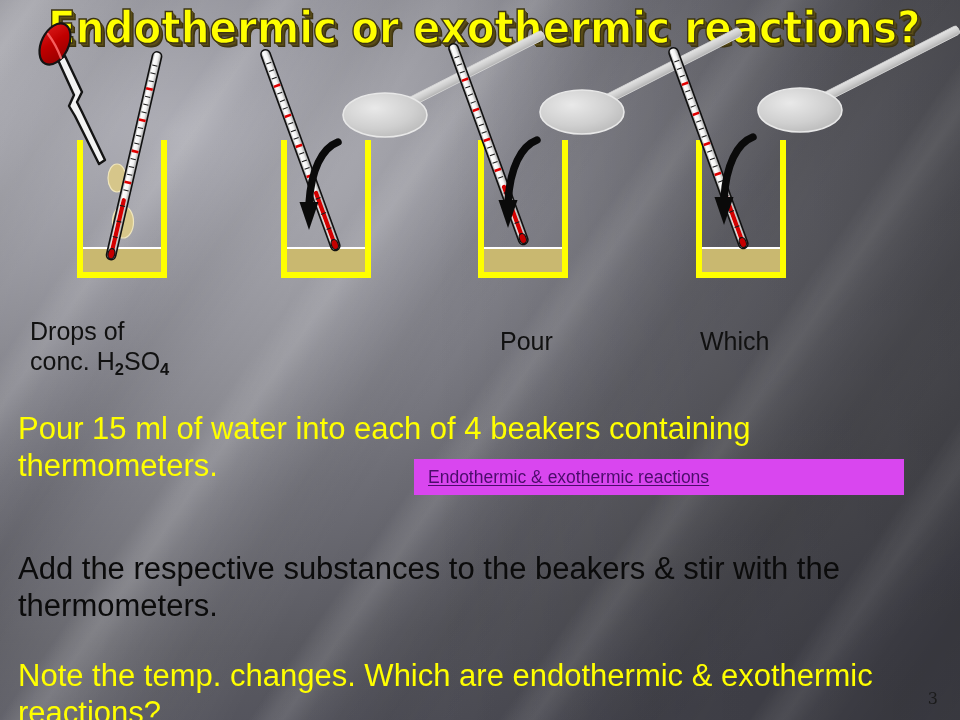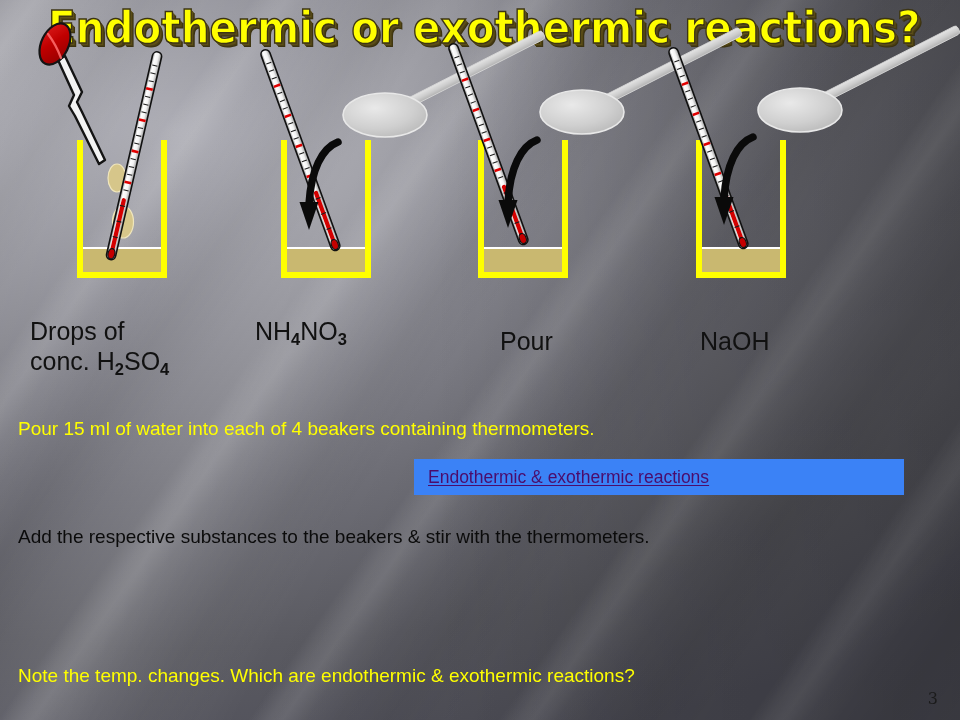--- a/index.html
+++ b/index.html
@@ -52,27 +52,27 @@
   #scene{position:absolute;left:0;top:0;width:960px;height:300px;}
   #scene svg{display:block;}
 
   
   .sub-label{position:absolute;color:#111111;font-size:25px;line-height:30px;
     font-family:"Liberation Sans",sans-serif;white-space:pre-line;}
   .sub-label sub{font-size:0.66em;font-weight:bold;vertical-align:-0.28em;}
 
   
   .para{position:absolute;font-family:"Liberation Sans",sans-serif;
-        font-size:19px;line-height:37px;}
+        font-size:31px;line-height:37px;}
   .para.yellow{color:#ffff00;}
   .para.black{color:#0b0b0b;}
 
   
   #linkbox{position:absolute;left:414px;top:459px;width:490px;height:36px;
-    background:#3b82f6;display:flex;align-items:center;}
+    background:#d946ef;display:flex;align-items:center;}
   #linkbox .lk{margin-left:14px;color:#4b0c6b;font-size:17.5px;
     text-decoration:underline;text-underline-offset:2px;
     font-family:"Liberation Sans",sans-serif;cursor:pointer;}
 
   
   #pagenum{position:absolute;right:22px;bottom:12px;color:#1b1b1b;
     font-family:"DejaVu Serif",serif;font-size:16px;}
 </style>
 </head>
 <body>
@@ -205,29 +205,28 @@
       <path d="M 699 140 L 699 275 L 783 275 L 783 140" fill="none" stroke="#ffff00" stroke-width="6" stroke-linejoin="miter"></path>
       <use href="#spatula" transform="translate(800,110)"></use>
       <use href="#thermometer" transform="translate(672,48) rotate(-20)"></use>
       <use href="#curvedArrow" transform="translate(753,137)"></use>
     </g>
   </svg>
   </div>
 
   <div class="sub-label" style="left:30px;  top:316px; width:230px;"><span>Drops of<br>conc. H<sub>2</sub>SO<sub>4</sub></span></div>
 
-  <div class="sub-label" style="left:255px; top:316px;"><span>NH<sub>4</sub>NO<sub>3</sub></span></div>
 
   <div class="sub-label" style="left:500px; top:326px;"><span>Pour</span></div>
 
-  <div class="sub-label" style="left:700px; top:326px;"><span>NaOH</span></div>
+  <div class="sub-label" style="left:700px; top:326px;"><span>Which</span></div>
 
   <div class="para yellow" style="left:18px; top:410px; width:910px;">Pour 15 ml of water into each of 4 beakers containing thermometers.</div>
 
-  <div class="para black" style="left:18px; top:518px; width:910px;">Add the respective substances to the beakers &amp; stir with the thermometers.</div>
+  <div class="para black" style="left:18px; top:550px; width:910px;">Add the respective substances to the beakers &amp; stir with the thermometers.</div>
 
   <div class="para yellow" style="left:18px; top:630px; width:910px;margin-top:27px;">Note the temp. changes. Which are endothermic &amp; exothermic reactions?</div>
 
   <div id="linkbox">
     <span class="lk">Endothermic &amp; exothermic reactions</span>
   </div>
 
   <div id="pagenum">3</div>
 
 </div>

